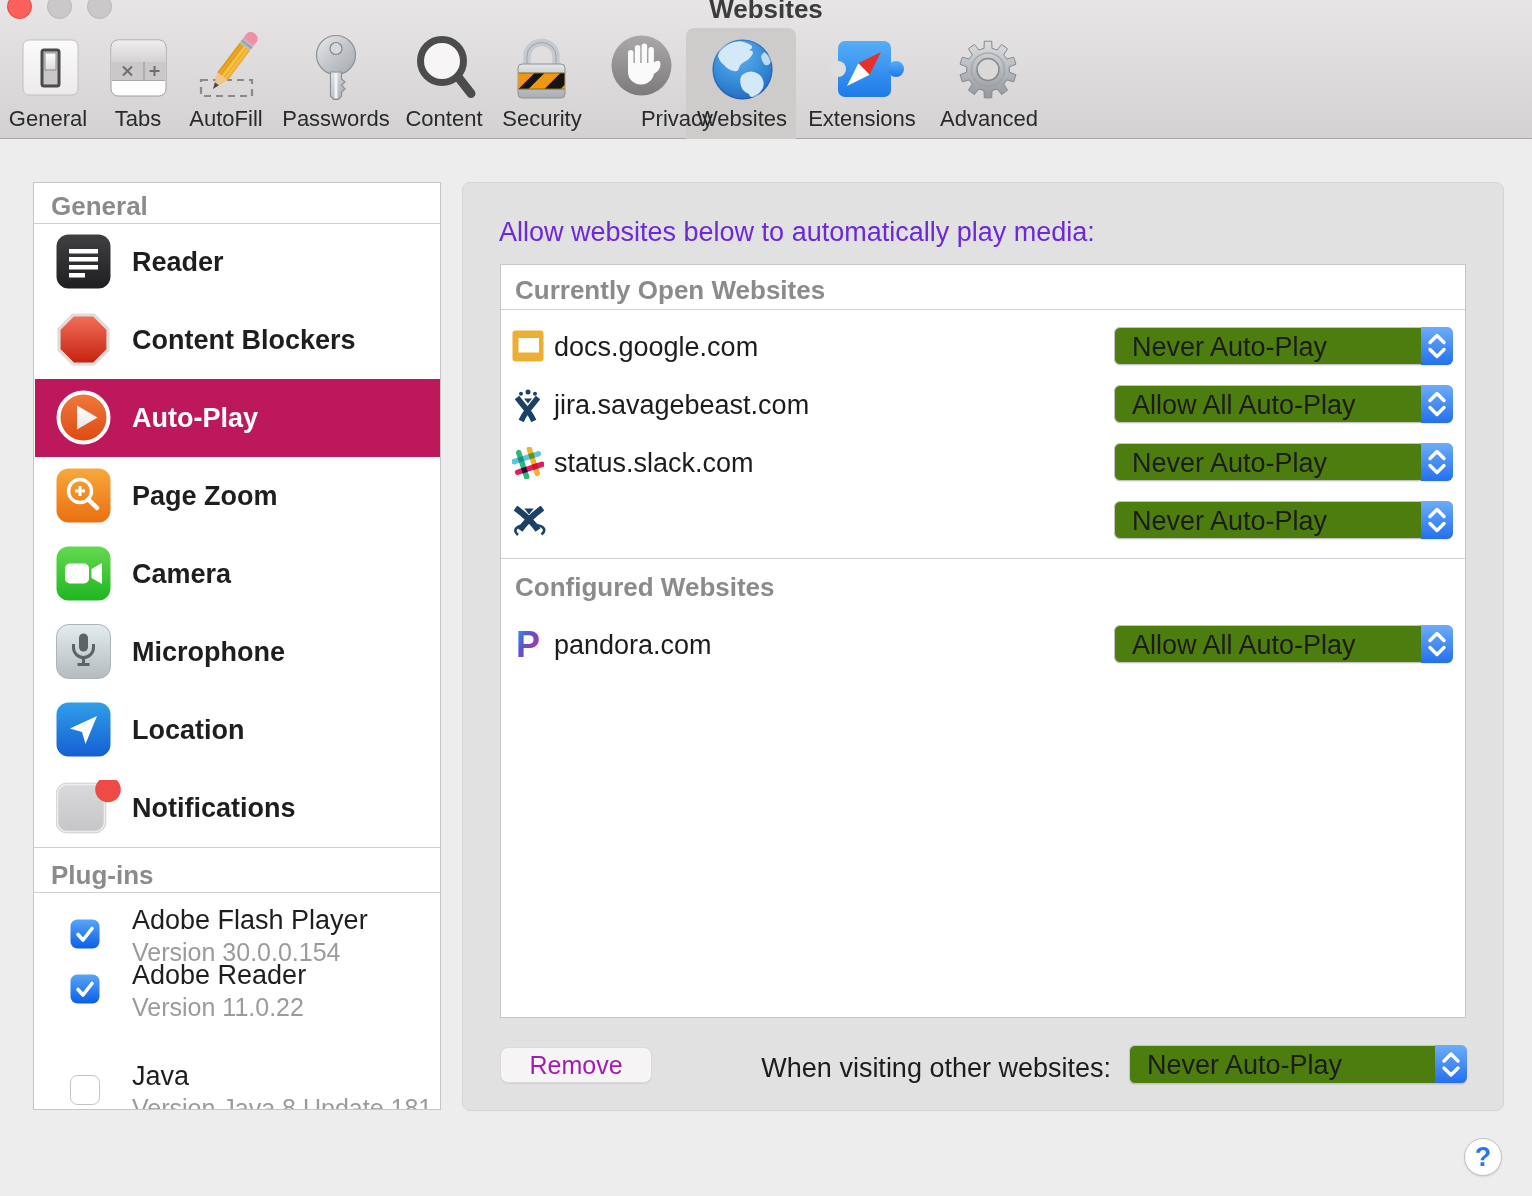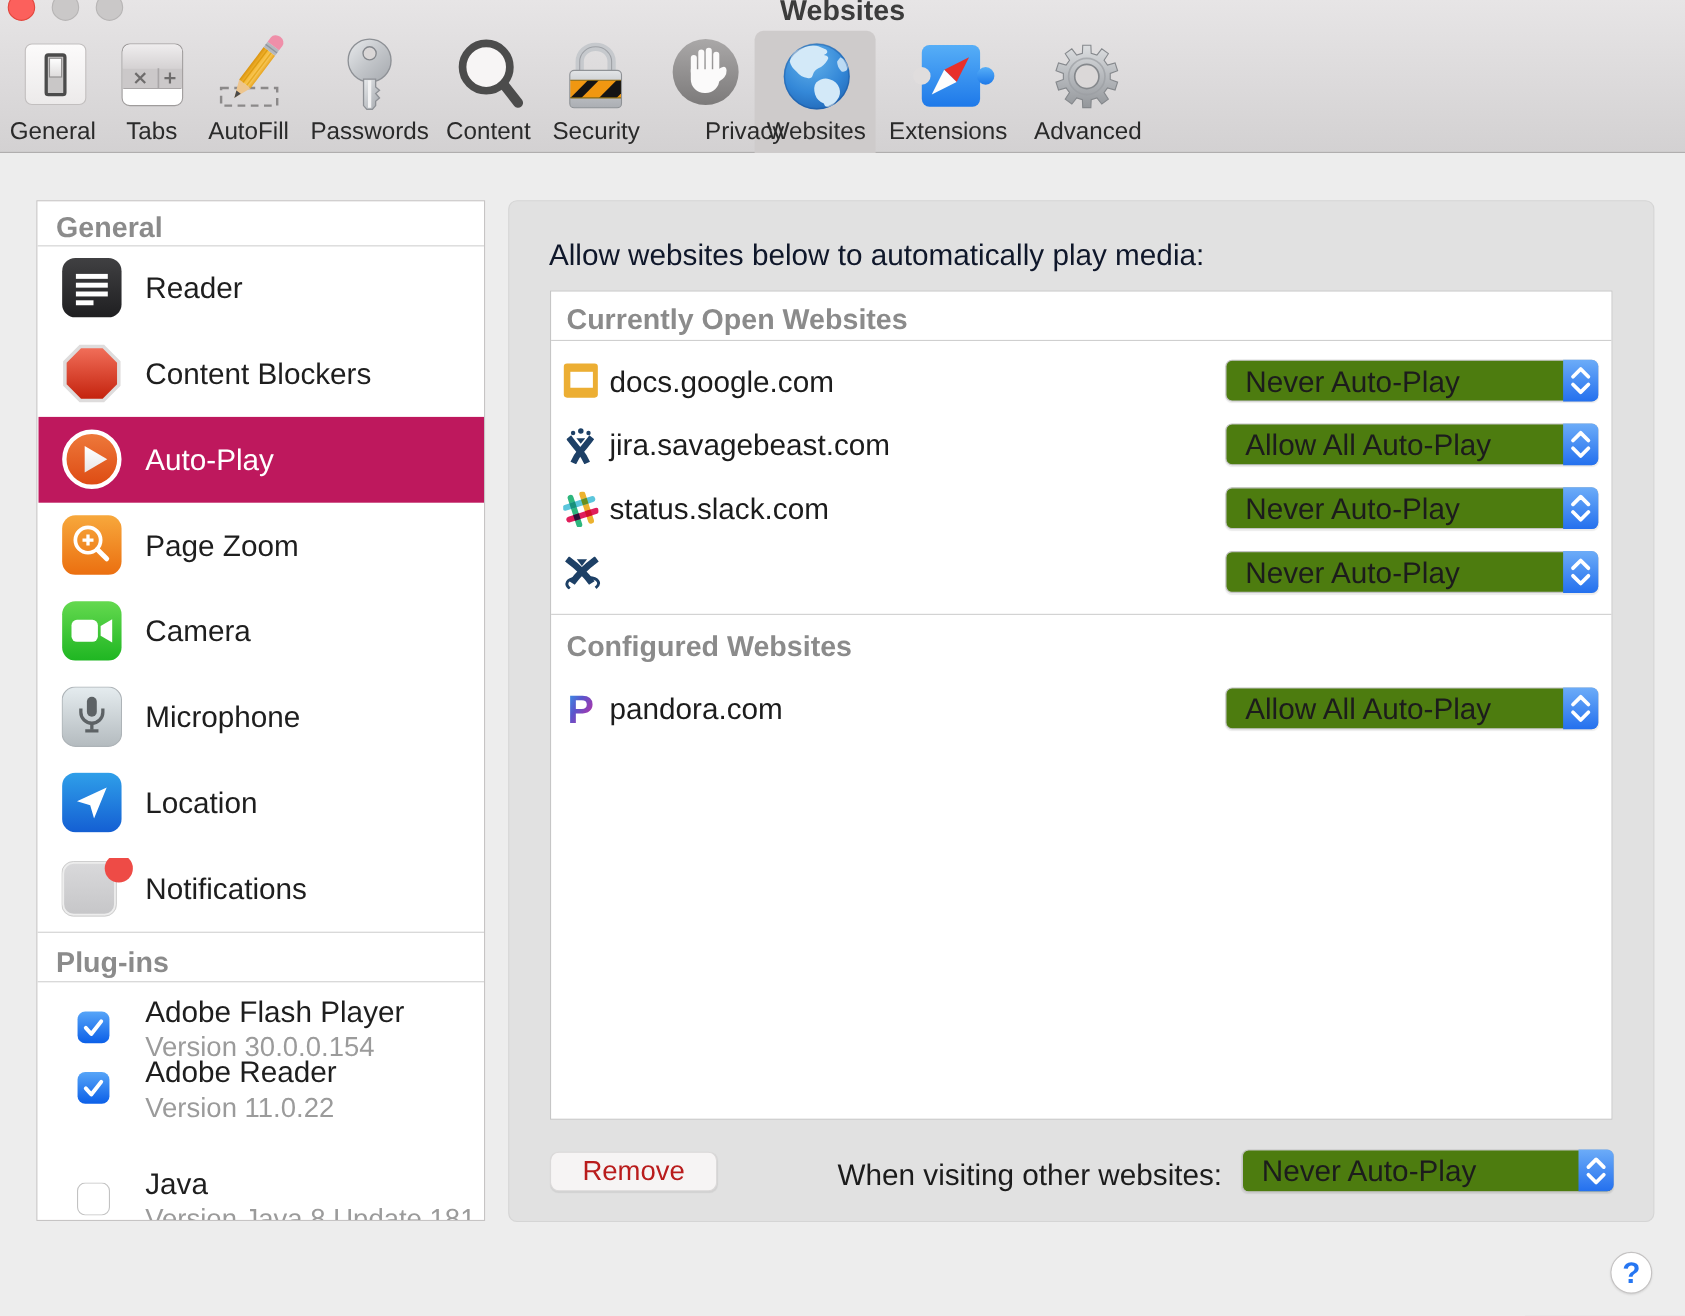--- a/index.html
+++ b/index.html
@@ -25,48 +25,48 @@
 #sidebar { position:absolute; left:33px; top:182px; width:408px; height:928px;
   background:#fff; border:1px solid #c6c4c4; overflow:hidden; }
 #panel { position:absolute; left:462px; top:182px; width:1042px; height:929px;
   background:#e1e1e1; border:1px solid #d5d5d5; border-radius:8px; }
 .gray-head { font-weight:bold; color:#8b8b8b; font-size:26px; position:absolute; }
 .sep { position:absolute; height:1px; background:#d0d0d0; }
 
 
 .srow { position:absolute; left:1px; width:406px; height:78px; }
 .srow .sicon { position:absolute; left:21px; top:11px; }
-.srow .slab { position:absolute; left:97px; top:24px; font-size:27px; color:#1e1e1e; }
+.srow .slab { position:absolute; left:97px; top:24px; font-size:27px; color:#1e1e1e;font-weight:bold; }
 #row-autoplay { background:#be185d; }
 #row-autoplay .slab { color:#fff; }
 
 
 .prow { position:absolute; left:1px; width:406px; }
 .prow .cb { position:absolute; left:35px; top:27px; }
 .prow .pt { position:absolute; left:97px; top:13px; font-size:27px; color:#1e1e1e; }
 .prow .pv { position:absolute; left:97px; top:46px; font-size:25px; color:#9b9b9b; }
 
 
-#allowlab { position:absolute; left:36px; top:34px; font-size:27px; color:#0f172a; }
+#allowlab { position:absolute; left:36px; top:34px; font-size:27px; color:#6d28d9; }
 #whitebox { position:absolute; left:37px; top:81px; width:966px; height:754px;
   background:#fff; border:1px solid #c6c6c6; }
 .wrow { position:absolute; left:0; width:964px; height:58px;text-decoration:underline; }
 .wrow .fav { position:absolute; left:14px; }
 .wrow .wlab { position:absolute; left:53px; top:15px; font-size:27px; color:#1c1c1c; }
 .dropdown { position:absolute; left:613px; width:339px; height:38px; background:#4d7c0f;
   border:1px solid #c4c4c4; border-radius:6px;
   box-shadow:0 1px 1px rgba(0,0,0,0.08); }
 .dropdown .dtext { position:absolute; left:17px; top:3.5px; font-size:27px; color:#1c1c1c; }
 .dropdown .cap { position:absolute; right:-1px; top:-1px; width:32px; height:38px;
   background:linear-gradient(#6cacf8, #2470ee); border-radius:0 6px 6px 0; }
 
 #removebtn { position:absolute; left:37px; top:864px; width:152px; height:36px;
   background:#f6f4f4; border:1px solid #dbd9d9; border-radius:8px;
   box-shadow:0 1px 1px rgba(0,0,0,0.07);
-  font-size:25px; color:#b91c1c; text-align:center; line-height:34px; }
+  font-size:25px; color:#a21caf; text-align:center; line-height:34px; }
 #whenlab { position:absolute; left:0px; top:870px; width:648px; text-align:right;
   font-size:27px; color:#1c1c1c; }
 #bottomdd { left:666px; top:862px; width:338px; height:39px; }
 
 #helpbtn { position:absolute; left:1464px; top:1138px; width:38px; height:38px;
   border-radius:50%; background:#fff; border:1px solid #c4c2c2;
   box-shadow:0 1px 2px rgba(0,0,0,0.12);
   text-align:center; font-size:27px; font-weight:bold; color:#2676f2; line-height:36px; }
 </style>
 </head>

